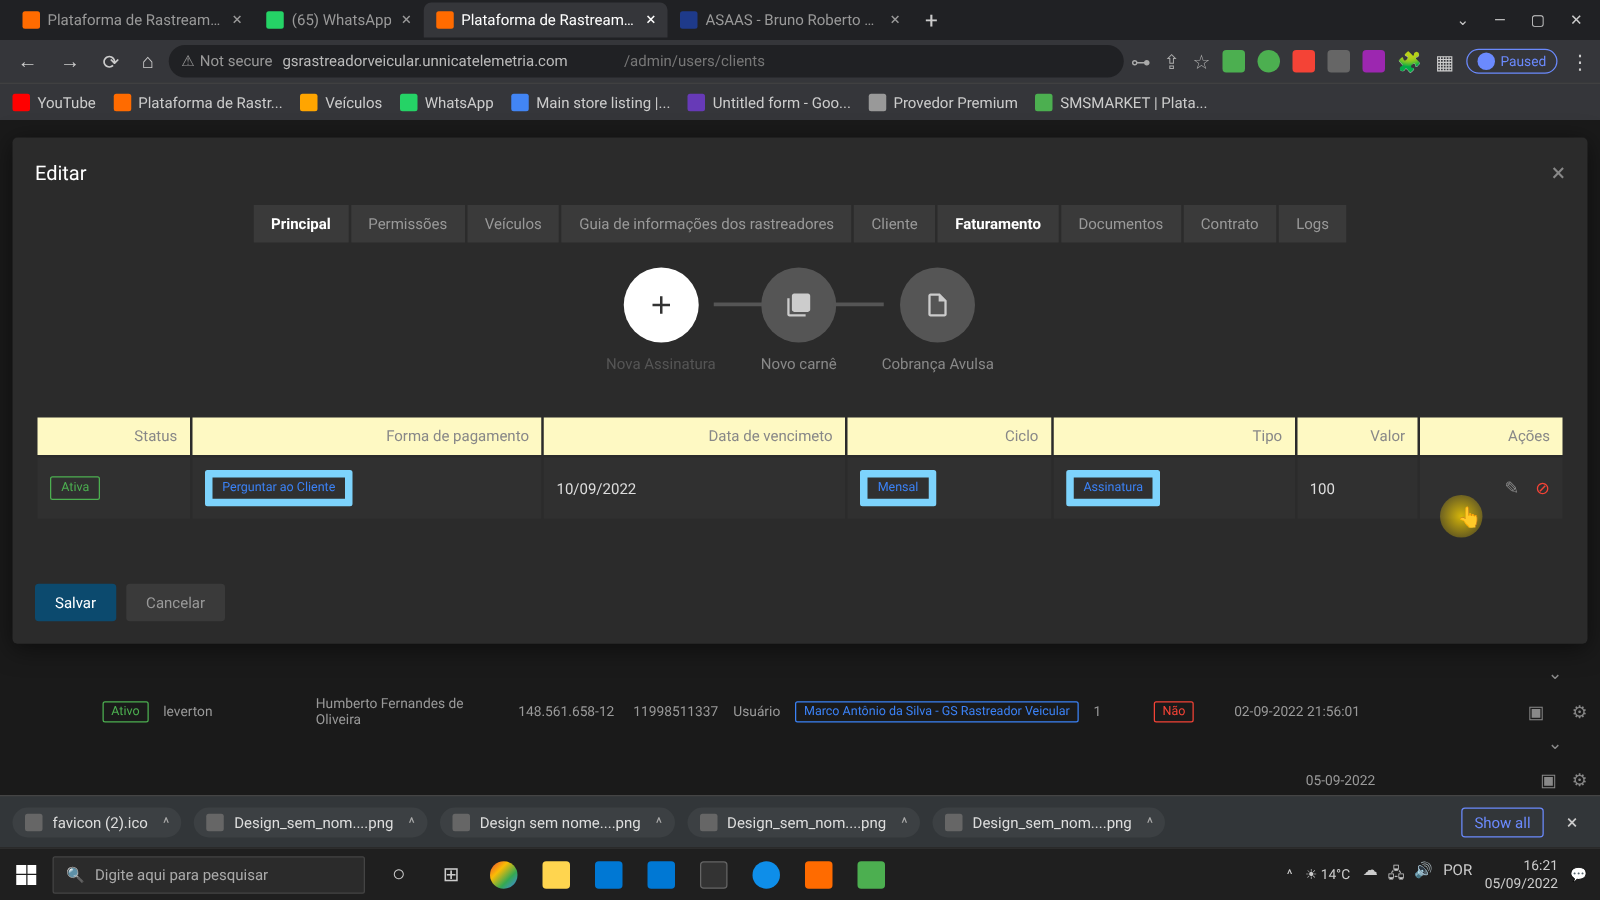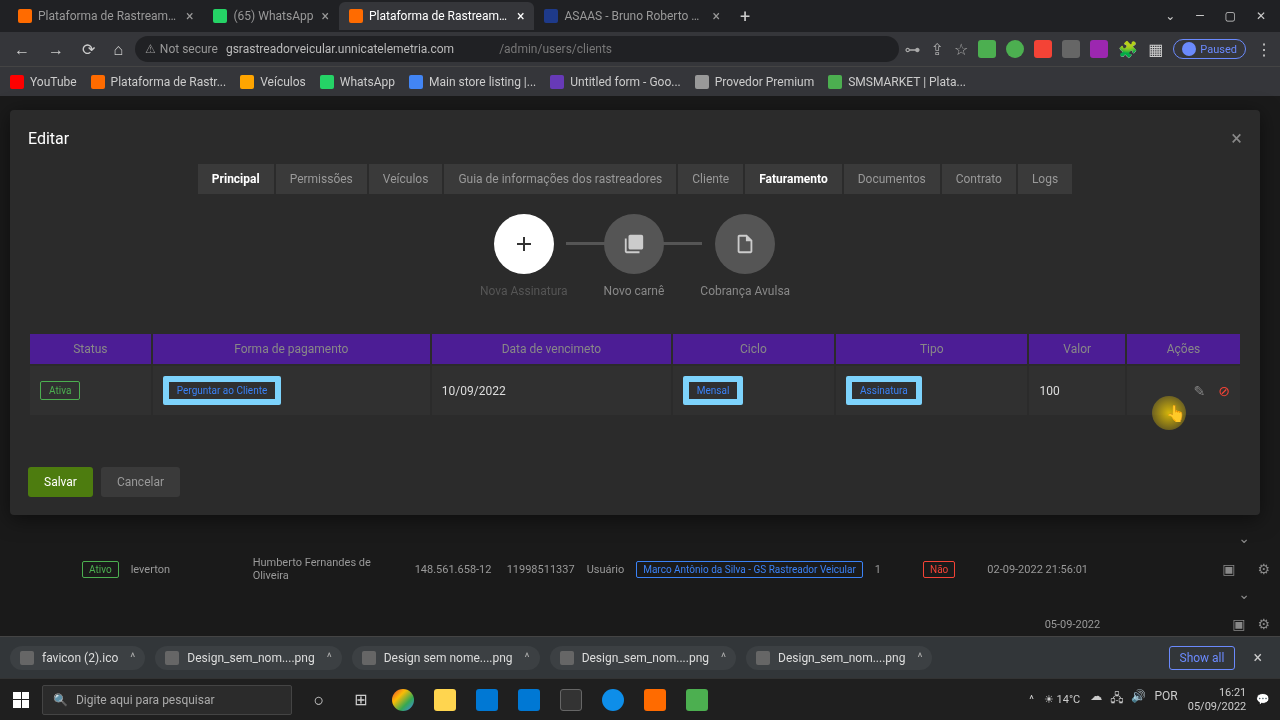--- a/index.html
+++ b/index.html
@@ -25,48 +25,48 @@
 .ext-icons { display: flex; gap: 10px; align-items: center; }
 .ext-icon { width: 18px; height: 18px; border-radius: 3px; cursor: pointer; }
 .paused-badge { border: 1px solid #6b8afd; border-radius: 14px; padding: 2px 8px; color: #6b8afd; font-size: 11px; display: flex; align-items: center; gap: 4px; }
 
 .bookmarks-bar { background: #35363a; height: 30px; display: flex; align-items: center; padding: 0 10px; gap: 14px; border-top: 1px solid #444; }
 .bookmark { display: flex; align-items: center; gap: 6px; color: #ccc; font-size: 12px; cursor: pointer; }
 .bookmark-icon { width: 14px; height: 14px; border-radius: 2px; flex-shrink: 0; }
 
 
 .page-backdrop { position: absolute; top: 96px; left: 0; right: 0; bottom: 42px; background: #1a1a1a; overflow: hidden; }
-.modal { position: absolute; top: 110px; left: 10px; right: 20px; background: #2b2b2b; border-radius: 4px; padding: 16px 18px 18px; box-shadow: 0 4px 20px rgba(0,0,0,0.5); }
+.modal { position: absolute; top: 110px; left: 10px; right: 10px; background: #2b2b2b; border-radius: 4px; padding: 16px 18px 18px; box-shadow: 0 4px 20px rgba(0,0,0,0.5); }
 .modal-header { display: flex; justify-content: space-between; align-items: center; margin-bottom: 14px; }
 .modal-title { font-size: 16px; color: #fff; }
 .modal-close { color: #888; font-size: 20px; cursor: pointer; }
 
 .tab-row { display: flex; gap: 2px; justify-content: center; margin-bottom: 20px; }
 .mtab { background: #3a3a3a; color: #999; font-size: 12px; padding: 8px 14px; cursor: pointer; }
 .mtab.active { background: #3a3a3a; color: #fff; font-weight: bold; }
 
 .step-row { display: flex; justify-content: center; align-items: center; gap: 0; margin-bottom: 34px; margin-top: 10px; }
 .step { display: flex; flex-direction: column; align-items: center; gap: 10px; }
 .step-circle { width: 60px; height: 60px; border-radius: 50%; background: #fff; display: flex; align-items: center; justify-content: center; color: #333; }
 .step-circle.dark { background: #555; color: #ccc; }
 .step-line { width: 40px; height: 3px; background: #555; margin: 0 -2px; margin-bottom: 26px; }
 .step-label { font-size: 12px; color: #888; }
 .step-label.dark { color: #555; }
 
 .data-table { width: 100%; margin-bottom: 50px; }
-.data-table th { text-align: center; font-size: 12px; color: #888; font-weight: normal; padding: 8px 10px; background: #4c1d95; }
+.data-table th { text-align: right; font-size: 12px; color: #888; font-weight: normal; padding: 8px 10px; background: #fef9c3; }
 .data-table td { padding: 10px; font-size: 12px; color: #ddd; background: #303030; }
 .badge { display: inline-block; padding: 3px 8px; border-radius: 2px; font-size: 10px; }
 .badge-green { border: 1px solid #4caf50; color: #4caf50; }
 .badge-blue { border: 6px solid #7dd3fc; color: #3b82f6; }
 .action-del { color: #f44336; cursor: pointer; font-size: 14px; }
 .action-edit { color: #888; cursor: pointer; font-size: 14px; margin-right: 10px; }
 
 .modal-footer { display: flex; gap: 8px; }
-.btn-primary { background: #4d7c0f; color: #fff; padding: 8px 16px; border: none; border-radius: 3px; font-size: 12px; cursor: pointer; }
+.btn-primary { background: #0c4a6e; color: #fff; padding: 8px 16px; border: none; border-radius: 3px; font-size: 12px; cursor: pointer; }
 .btn-secondary { background: #3a3a3a; color: #999; padding: 8px 16px; border: none; border-radius: 3px; font-size: 12px; cursor: pointer; }
 
 
 .bg-row { position: absolute; top: 556px; left: 10px; right: 10px; display: flex; align-items: center; font-size: 11px; color: #999; gap: 12px; }
 .bg-row2 { top: 616px; }
 .chevron-row { position: absolute; right: 30px; color: #888; font-size: 14px; }
 .chev1 { top: 530px; }
 .chev2 { top: 586px; }
 .bg-badge-green { border: 1px solid #4caf50; color: #4caf50; padding: 2px 6px; font-size: 10px; border-radius: 2px; }
 .bg-badge-red { border: 1px solid #f44336; color: #f44336; padding: 2px 6px; font-size: 10px; border-radius: 2px; }

